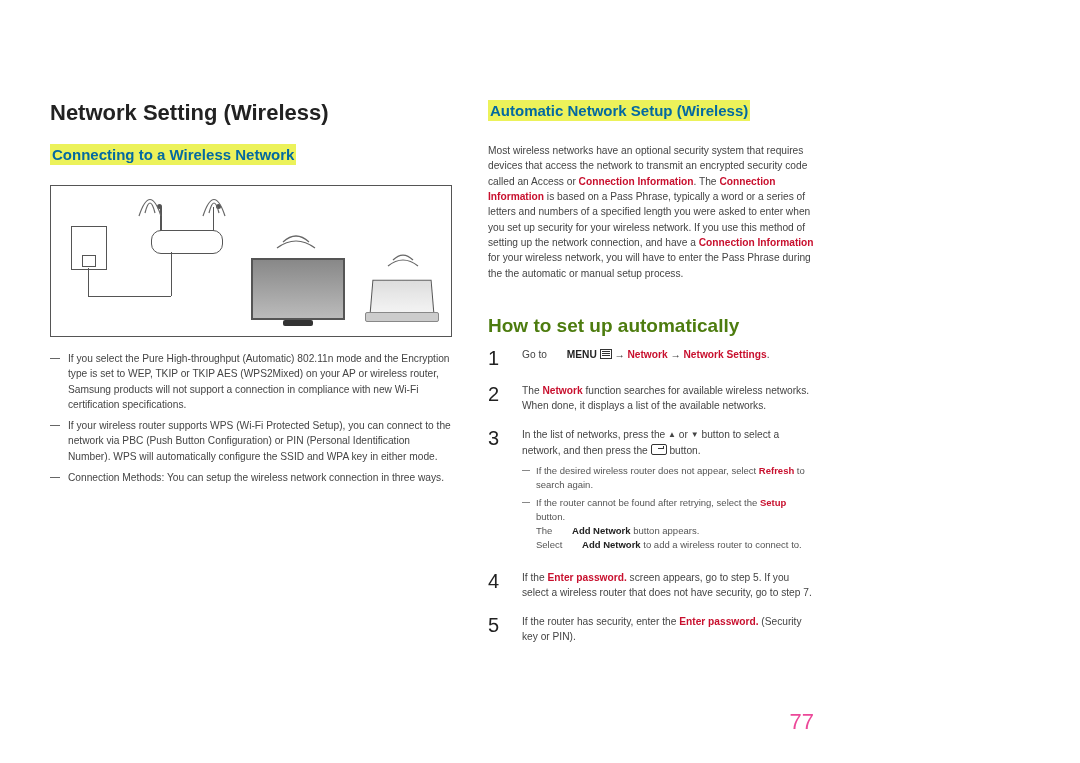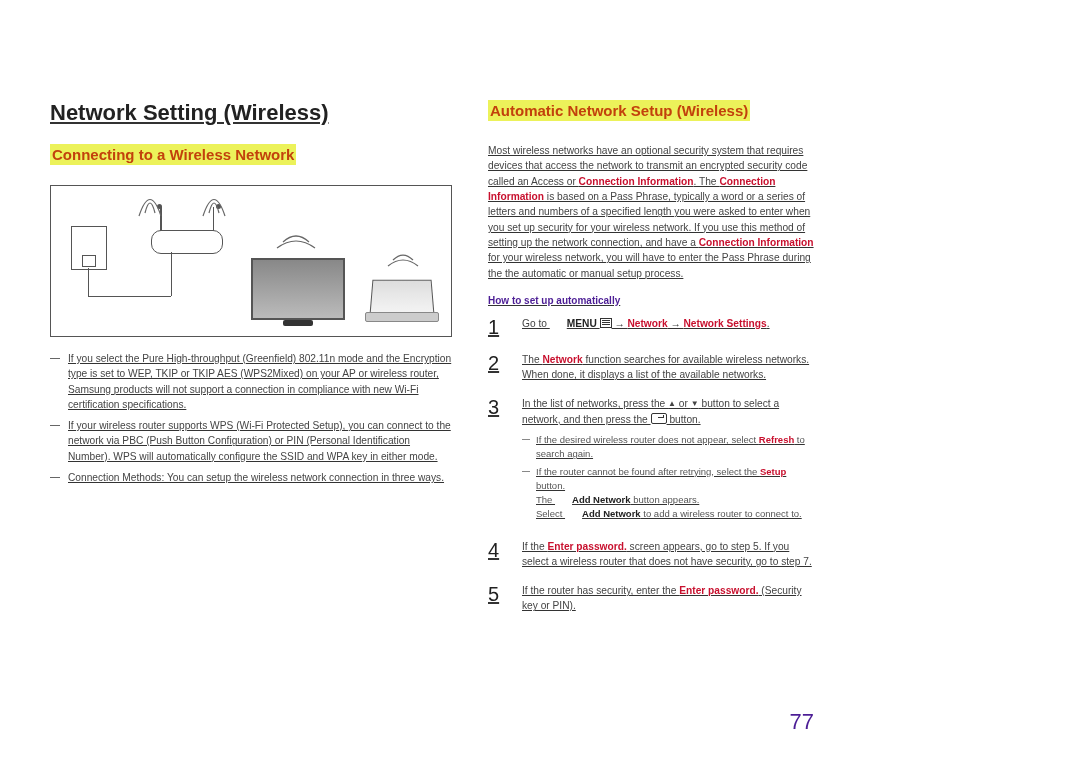--- a/index.html
+++ b/index.html
@@ -1,39 +1,39 @@
 <!DOCTYPE html>
 <html><head>
 <meta charset="utf-8">
 <style>
   @page { size: 1080px 763px; margin: 0; }
   html, body { margin: 0; padding: 0; width: 1080px; height: 763px; background: #fff; font-family: Arial, Helvetica, sans-serif; color: #333; }
-  .page { position: relative; width: 864px; height: 763px; text-decoration: underline; }
+  .page { position: relative; width: 864px; height: 763px; }
   .content { padding: 100px 50px 0 50px; display: flex; gap: 36px; }
   .col { flex: 1 1 0; }
   h1 { font-size: 22px; font-weight: 700; margin: 0 0 18px 0; color: #222; }
   h2.hl { display: inline-block; font-size: 15px; font-weight: 700; margin: 0 0 12px 0; padding: 2px 2px; }
-  .hl-green { background: #ecf25a; color: #c2410c; }
-  .sub { font-size: 10px; font-weight: 700; margin: 14px 0 10px 0; color: #4c1d95; }
+  .hl-green { background: #ecf25a; color: #0369a1; }
+  .sub { font-size: 19px; font-weight: 700; margin: 34px 0 10px 0; color: #4d7c0f; }
   p, li, .bullet-text, .step-text { font-size: 10.2px; line-height: 1.5; color: #444; }
   .red { color: #c8102e; font-weight: 700; }
   .bold { font-weight: 700; color: #222; margin-left: 17px; }
   .diagram { width: 400px; height: 150px; border: 1.5px solid #555; margin: 8px 0 14px 0; position: relative; background: #fff; }
   .bullets { margin: 6px 0 0 0; padding: 0; list-style: none; }
   .bullet { position: relative; padding-left: 18px; margin-bottom: 6px; }
   .bullet::before { content: ""; position: absolute; left: 0; top: 7px; width: 10px; border-top: 1px solid #666; }
   .bullet .indent { display: block; margin-top: 2px; }
   .steps { margin: 8px 0 0 0; }
   .step { display: flex; gap: 16px; margin-bottom: 14px; }
   .step-num { font-size: 20px; font-weight: 400; color: #222; width: 18px; flex: none; line-height: 1.1; }
   .step-body { flex: 1; }
   .sub-bullets { margin: 6px 0 0 0; padding: 0; list-style: none; }
   .sub-bullet { position: relative; padding-left: 14px; margin-bottom: 3px; font-size: 9.5px; color: #555; }
   .sub-bullet::before { content: ""; position: absolute; left: 0; top: 6px; width: 8px; border-top: 1px solid #888; }
-  .page-num { position: absolute; right: 50px; bottom: 28px; font-size: 22px; color: #4c1d95; }
+  .page-num { position: absolute; right: 50px; bottom: 28px; font-size: 22px; color: #ec4899; }
   
   .wall-jack { position:absolute; left:20px; top:40px; width:34px; height:42px; border:1.5px solid #555; background:#fff; }
   .wall-jack::after { content:""; position:absolute; left:10px; top:28px; width:12px; height:10px; border:1.5px solid #555; }
   .router { position:absolute; left:100px; top:44px; width:70px; height:22px; border:1.5px solid #555; border-radius:10px; background:#fff; }
   .router::before, .router::after { content:""; position:absolute; top:-24px; width:1.5px; height:24px; background:#555; }
   .router::before { left:8px; } .router::after { right:8px; }
   .ant-ball-l, .ant-ball-r { position:absolute; top:18px; width:5px; height:5px; background:#555; border-radius:50%; }
   .ant-ball-l { left:106px; } .ant-ball-r { left:165px; }
   .cable { position:absolute; border-top:1.5px solid #555; }
   .cable-v { position:absolute; border-left:1.5px solid #555; }
@@ -82,21 +82,21 @@
           <path d="M6 20 Q25 6 44 20 M12 14 Q25 2 38 14" stroke="#666" fill="none" stroke-width="1.2"></path>
         </svg>
         <svg class="waves" style="left:332px; top:62px;" width="40" height="24">
           <path d="M5 18 Q20 6 35 18 M10 12 Q20 2 30 12" stroke="#666" fill="none" stroke-width="1.2"></path>
         </svg>
       </div>
 
 
       <ul class="bullets">
         <li class="bullet">
-          <span class="bullet-text indent">If you select the Pure High-throughput (Greenfield) 802.11n mode and the Encryption type is set to WEP, TKIP or TKIP AES (WPS2Mixed) on your AP or wireless router, Samsung products will not support a connection in compliance with new Wi-Fi certification specifications.</span>
+          <span class="bullet-text indent">If you select the Pure High-throughput (Automatic) 802.11n mode and the Encryption type is set to WEP, TKIP or TKIP AES (WPS2Mixed) on your AP or wireless router, Samsung products will not support a connection in compliance with new Wi-Fi certification specifications.</span>
         </li>
         <li class="bullet">
           <span class="bullet-text">If your wireless router supports WPS (Wi-Fi Protected Setup), you can connect to the network via PBC (Push Button Configuration) or PIN (Personal Identification Number). WPS will automatically configure the SSID and WPA key in either mode.</span>
         </li>
         <li class="bullet">
           <span class="bullet-text">Connection Methods: You can setup the wireless network connection in three ways.</span>
         </li>
       </ul>
     </div>
 

